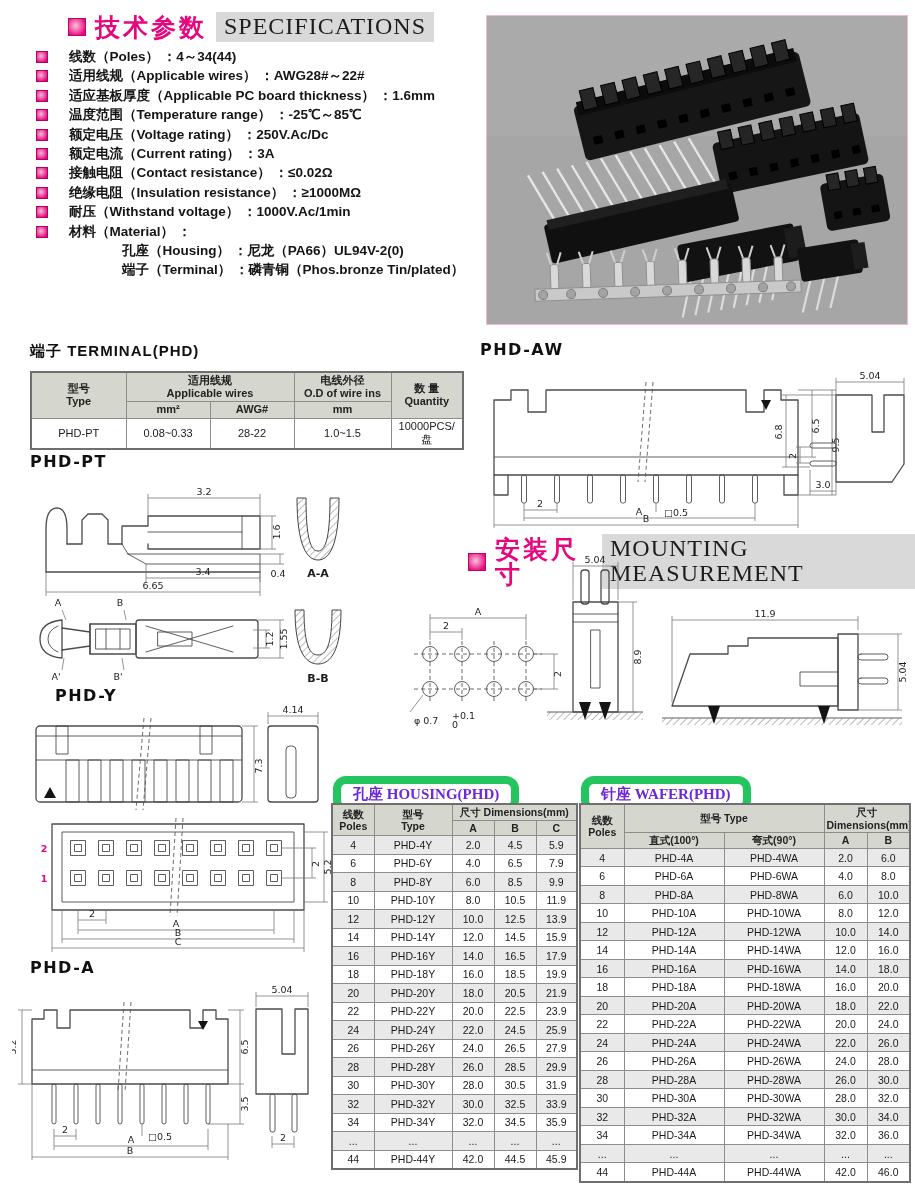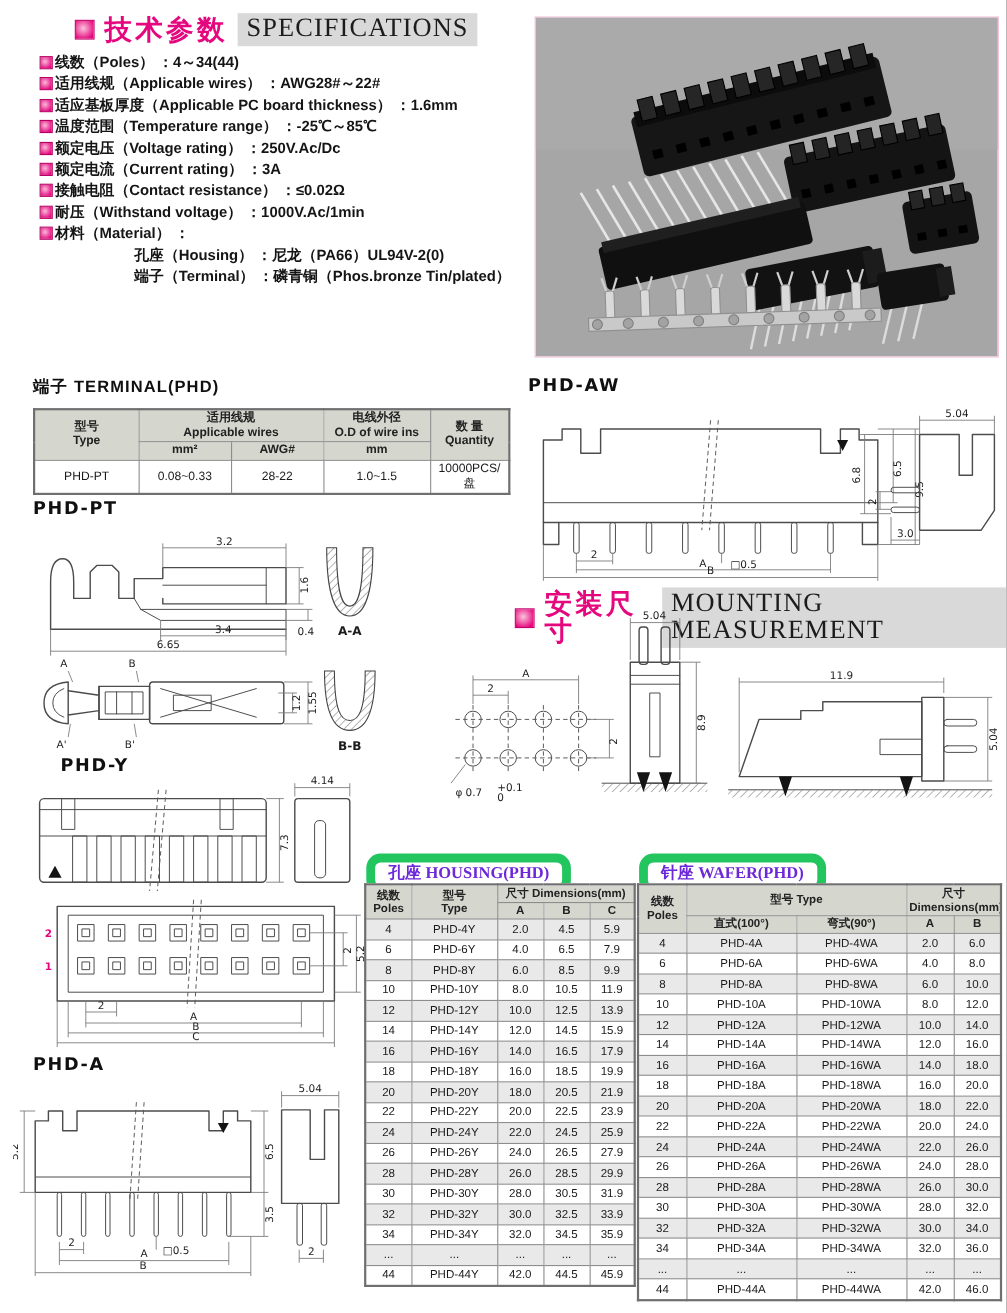--- a/index.html
+++ b/index.html
@@ -8,21 +8,21 @@
   .abs{position:absolute;}
   
   .sec-header{position:absolute;display:flex;align-items:center;gap:9px;}
   .sq{width:16px;height:16px;flex:none;border:1px solid #c4006b;
       background:radial-gradient(circle at 42% 42%, #fbc3de 0%, #ef5aa5 45%, #e5077e 80%);}
   .cn-title{font-size:25px;font-weight:bold;color:#e5077e;letter-spacing:3px;line-height:1;}
   .en-title{font-family:"Liberation Serif",serif;font-size:24px;color:#1c1c1c;
             background:#d9d9d9;padding:2px 8px 3px 8px;line-height:1.05;letter-spacing:1px;}
   
   .spec-list{position:absolute;left:36px;top:47px;width:455px;}
-  .spec-item{display:flex;align-items:flex-start;gap:2px;font-size:13.5px;line-height:19.4px;font-weight:bold;color:#151515;}
+  .spec-item{display:flex;align-items:flex-start;gap:21px;font-size:13.5px;line-height:19.4px;font-weight:bold;color:#151515;}
   .spec-item .sq2{width:10px;height:10px;flex:none;margin-top:4px;border:1px solid #b60063;
       background:radial-gradient(circle at 40% 40%, #f9b9d8 0%, #e5077e 80%);}
   .spec-item.sub{padding-left:86px;font-weight:bold;}
   
   .photo-box{position:absolute;left:486px;top:15px;width:422px;height:310px;border:1px solid #f2b9d4;box-sizing:border-box;}
   
   .blk-title{position:absolute;font-size:15px;font-weight:bold;letter-spacing:1px;color:#101010;}
   .dwg-label{position:absolute;font-size:16px;font-weight:bold;letter-spacing:1.5px;color:#101010;font-family:"DejaVu Sans",sans-serif;}
   
   table.tech{position:absolute;border-collapse:collapse;table-layout:fixed;background:#fff;}
@@ -78,20 +78,24 @@
         <span class="sq2"></span>
         <span>额定电压（Voltage rating） ：250V.Ac/Dc</span>
       </div>
     <div class="spec-item">
         <span class="sq2"></span>
         <span>额定电流（Current rating） ：3A</span>
       </div>
     <div class="spec-item">
         <span class="sq2"></span>
         <span>接触电阻（Contact resistance） ：≤0.02Ω</span>
+      </div>
+    <div class="spec-item">
+        <span class="sq2"></span>
+        <span>绝缘电阻（Insulation resistance） ：≥1000MΩ</span>
       </div>
     <div class="spec-item">
         <span class="sq2"></span>
         <span>耐压（Withstand voltage） ：1000V.Ac/1min</span>
       </div>
     <div class="spec-item">
         <span class="sq2"></span>
         <span>材料（Material） ：</span>
       </div>
     <div class="spec-item sub">

